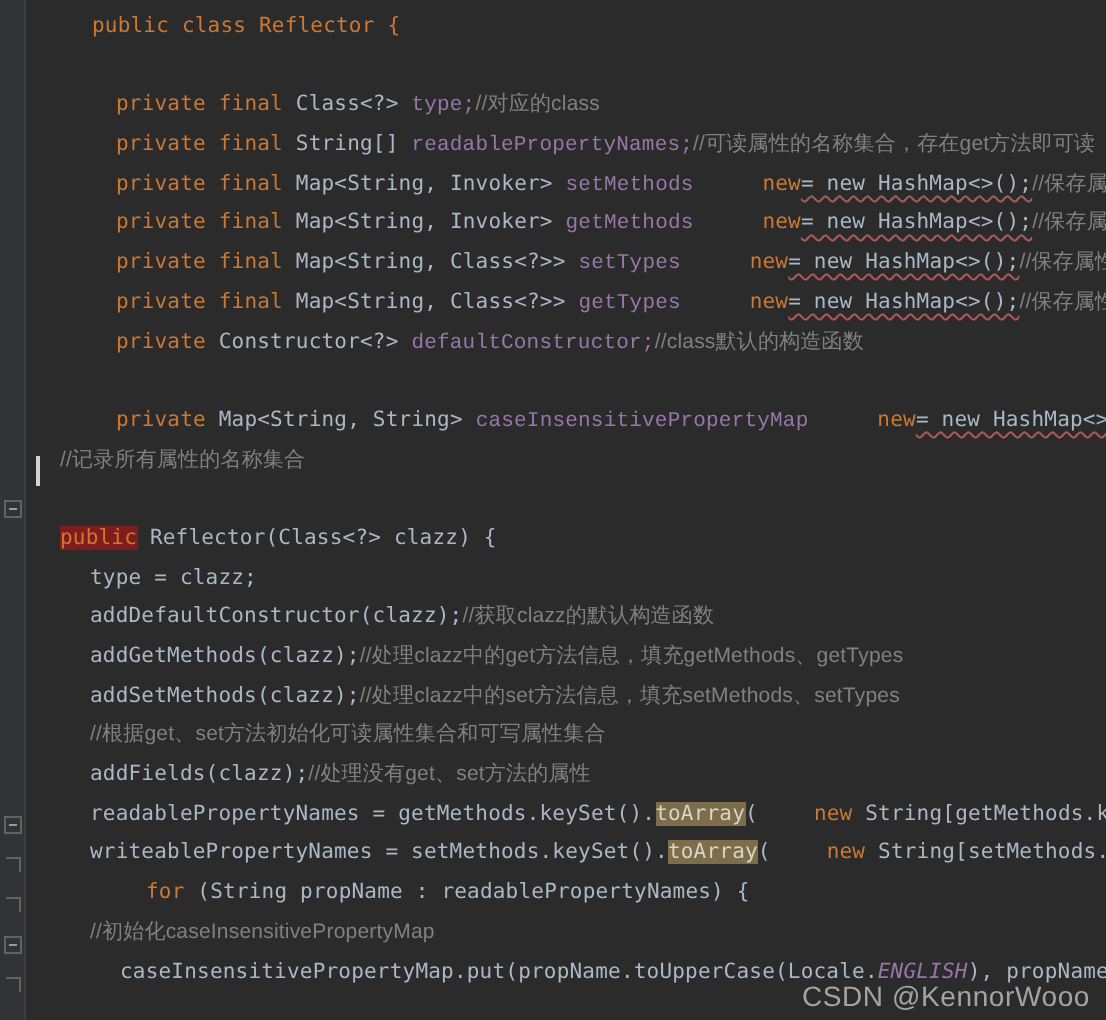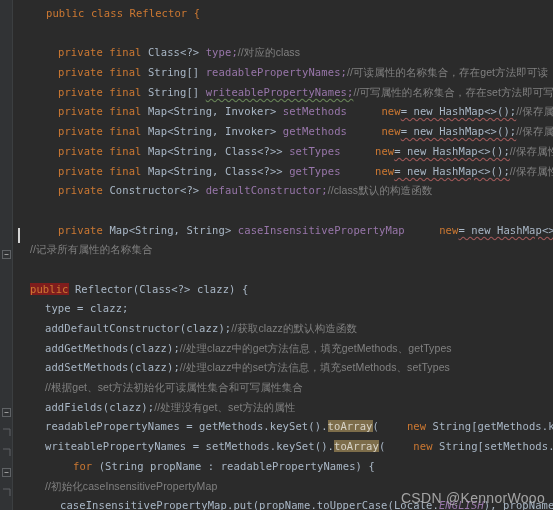--- a/index.html
+++ b/index.html
@@ -38,21 +38,21 @@
     height: 19.7px;
     line-height: 19.7px;
     white-space: pre;
     font-size: 10.5px;
     letter-spacing: 0.1px;
     padding-left: 5px;
     color: #a9b7c6;
   }
   
   .kw   { color: #cc7832; margin-left: 28px; }          
-  .fld  { color: #9876aa; }          
+  .fld  { color: #9876aa; font-family: Liberation Mono, monospace; }          
   .cmt  { color: #808080; }          
   .stat { color: #9876aa; font-style: italic; }  
   .pun  { color: #a9b7c6; }
   .def  { color: #a9b7c6; }
   
   .squig {
     text-decoration: underline;
     text-decoration-style: wavy;
     text-decoration-color: #6a8759;
     text-underline-offset: 2px;
@@ -151,21 +151,20 @@
   <div class="code-area">
 
     <div class="line"><span class="kw">public class Reflector {</span></div>
 
     <div class="line"> </div>
 
     <div class="line" style="padding-left:17px"><span class="kw">private final</span> <span class="def">Class&lt;?&gt;</span> <span class="fld">type;</span><span class="cmt cn">//对应的class</span></div>
 
     <div class="line" style="padding-left:17px"><span class="kw">private final</span> <span class="def">String[]</span> <span class="fld">readablePropertyNames;</span><span class="cmt cn">//可读属性的名称集合，存在get方法即可读</span></div>
 
-    <div class="line" style="padding-left:17px"><span class="kw">private final</span> <span class="def">String[]</span> <span class="fld squig">writeablePropertyNames;</span><span class="cmt cn">//可写属性的名称集合，存在set方法即可写</span></div>
 
     <div class="line" style="padding-left:17px"><span class="kw">private final</span> <span class="def">Map&lt;String, Invoker&gt;</span> <span class="fld">setMethods</span> <span class="kw">new</span><span class="def squig-red">= new HashMap&lt;&gt;();</span><span class="cmt cn">//保存属性相关的set方法</span></div>
 
     <div class="line" style="padding-left:17px"><span class="kw">private final</span> <span class="def">Map&lt;String, Invoker&gt;</span> <span class="fld">getMethods</span> <span class="kw">new</span><span class="def squig-red">= new HashMap&lt;&gt;();</span><span class="cmt cn">//保存属性相关的get方法</span></div>
 
     <div class="line" style="padding-left:17px"><span class="kw">private final</span> <span class="def">Map&lt;String, Class&lt;?&gt;&gt;</span> <span class="fld">setTypes</span> <span class="kw">new</span><span class="def squig-red">= new HashMap&lt;&gt;();</span><span class="cmt cn">//保存属性相关的set方法入参类型</span></div>
 
     <div class="line" style="padding-left:17px"><span class="kw">private final</span> <span class="def">Map&lt;String, Class&lt;?&gt;&gt;</span> <span class="fld">getTypes</span> <span class="kw">new</span><span class="def squig-red">= new HashMap&lt;&gt;();</span><span class="cmt cn">//保存属性相关的get方法返回类型</span></div>
 
     <div class="line" style="padding-left:17px"><span class="kw">private</span> <span class="def">Constructor&lt;?&gt;</span> <span class="fld">defaultConstructor;</span><span class="cmt cn">//class默认的构造函数</span></div>

